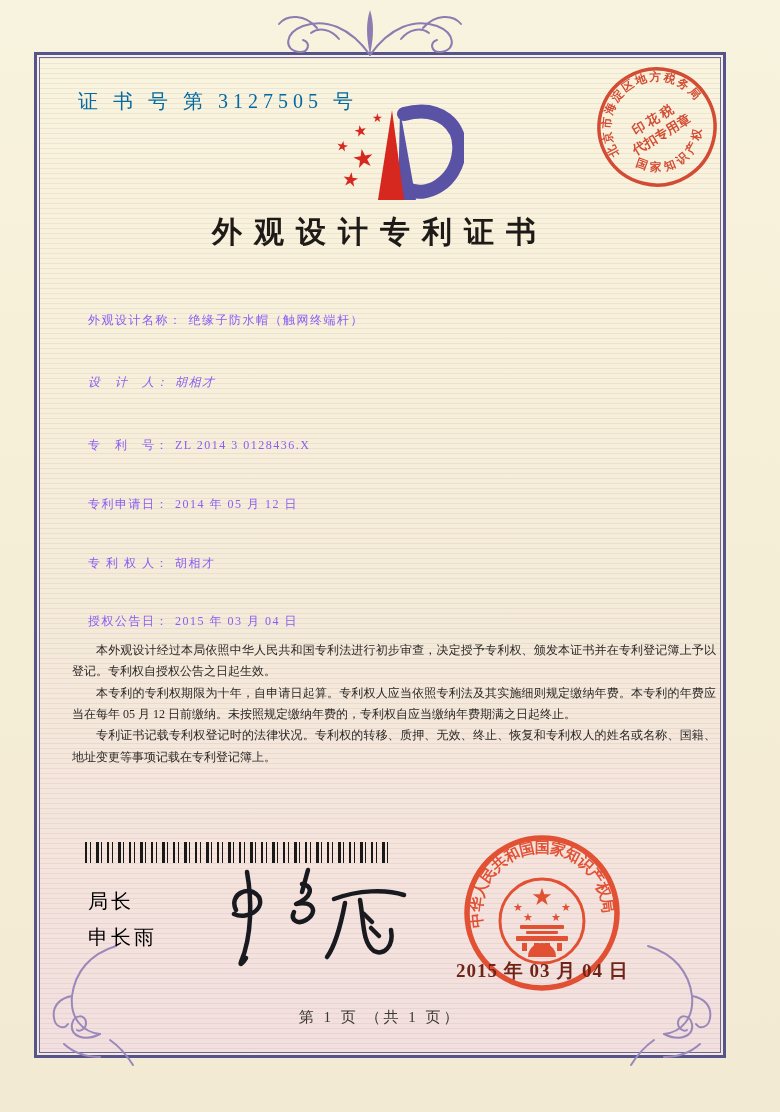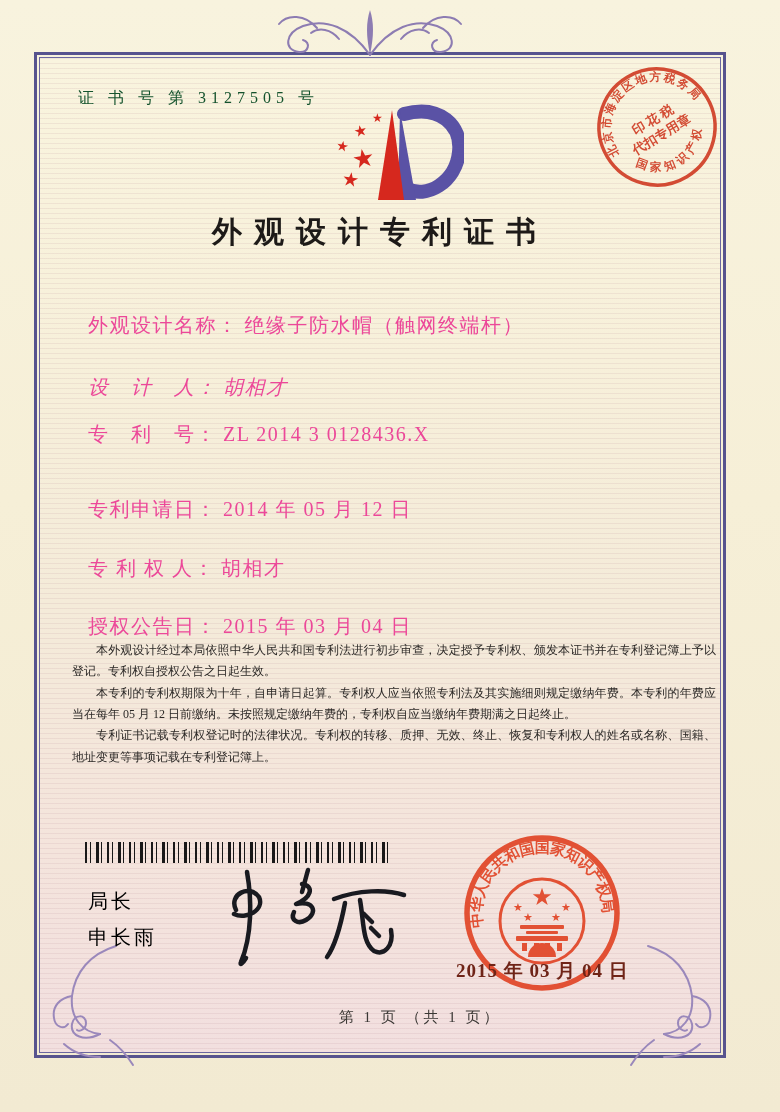--- a/index.html
+++ b/index.html
@@ -16,47 +16,47 @@
   }
   .frame-inner{
     position:absolute;inset:2px;border:1px solid #6b66a0;
     background:
       repeating-linear-gradient(180deg,rgba(184,138,150,0.15) 0 1px,rgba(0,0,0,0) 1px 5px),
       linear-gradient(180deg,#f9f4de 0%,#f7f0da 30%,#f4ebd9 55%,#f4e4dc 80%,#f2dfdf 100%);
   }
   .ornament{stroke:#8d7cb2;stroke-width:2;fill:none;stroke-linecap:round;}
   
   .cert-no{
-    position:absolute;left:78px;top:88px;font-size:16px;letter-spacing:5px;color:#14532d;
+    position:absolute;left:78px;top:88px;font-size:20px;letter-spacing:5px;color:#0369a1;
   }
   .title{
     position:absolute;left:34px;top:212px;width:692px;text-align:center;
     font-size:30px;font-weight:bold;letter-spacing:12px;color:#1d1a18;
   }
   
   .field{
-    position:absolute;left:88px;font-size:20px;color:#ec4899;letter-spacing:1.5px;white-space:nowrap;
+    position:absolute;left:88px;font-size:12px;color:#8b5cf6;letter-spacing:1.5px;white-space:nowrap;
   }
   .flabel{margin-right:6px;}
   
   .body-text{
     position:absolute;left:72px;top:640px;width:644px;
     font-size:12px;line-height:1.78;color:#2b2826;text-align:justify;
   }
   .body-text p{margin:0;text-indent:2em;}
   
   .barcode{
     position:absolute;left:85px;top:842px;width:305px;height:21px;
     background:
       repeating-linear-gradient(90deg,#191919 0 2px,rgba(0,0,0,0) 2px 5px,#191919 5px 6px,rgba(0,0,0,0) 6px 11px,#191919 11px 14px,rgba(0,0,0,0) 14px 16px,#191919 16px 17px,rgba(0,0,0,0) 17px 22px);
   }
   .signer{position:absolute;left:88px;font-size:20px;letter-spacing:3px;color:#000000;}
   .footer{
     position:absolute;left:34px;top:1008px;width:692px;text-align:center;
-    font-size:15px;letter-spacing:3px;color:#3a3734;padding-left:40px;
+    font-size:15px;letter-spacing:3px;color:#3a3734;
   }
   .issue-date{
     position:absolute;left:456px;top:958px;font-size:19px;font-weight:bold;
     letter-spacing:1px;color:#6f2417;z-index:6;white-space:nowrap;
   }
   .seal-wrap{position:absolute;left:462px;top:833px;width:160px;height:160px;z-index:5;opacity:0.94;}
   .stamp-wrap{position:absolute;left:593px;top:63px;width:128px;height:128px;transform:rotate(-31deg);opacity:0.9;}
   .logo-wrap{position:absolute;left:316px;top:104px;width:148px;height:102px;}
   .logo-star{position:absolute;color:#d6281e;line-height:1;}
   .sig-wrap{position:absolute;left:198px;top:858px;width:225px;height:110px;}
@@ -137,21 +137,21 @@
 </div>
 
 <div class="title">外观设计专利证书</div>
 
 <div class="field" style="top:312px;">
   <span class="flabel">外观设计名称：</span><span class="fvalue">绝缘子防水帽（触网终端杆）</span>
 </div>
 <div class="field" style="top:374px;font-style:italic;">
   <span class="flabel">设　计　人：</span><span class="fvalue">胡相才</span>
 </div>
-<div class="field" style="top:421px;">
+<div class="field" style="top:437px;">
   <span class="flabel">专　利　号：</span><span class="fvalue">ZL 2014 3 0128436.X</span>
 </div>
 <div class="field" style="top:496px;">
   <span class="flabel">专利申请日：</span><span class="fvalue">2014 年 05 月 12 日</span>
 </div>
 <div class="field" style="top:555px;">
   <span class="flabel">专 利 权 人：</span><span class="fvalue">胡相才</span>
 </div>
 <div class="field" style="top:613px;">
   <span class="flabel">授权公告日：</span><span class="fvalue">2015 年 03 月 04 日</span>

